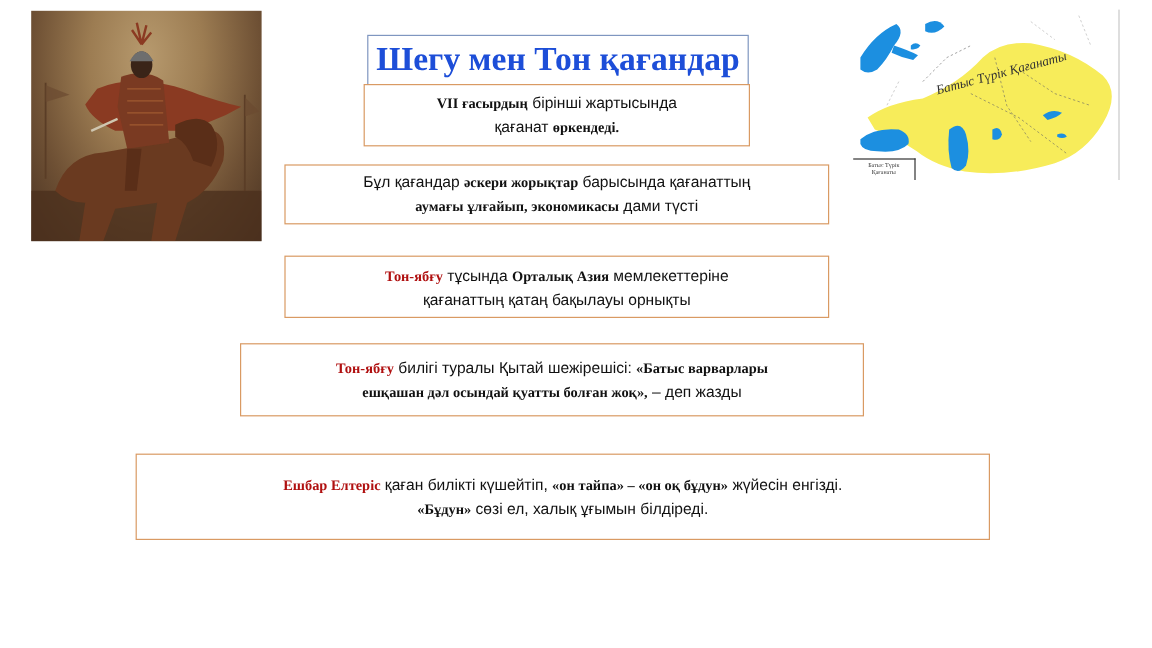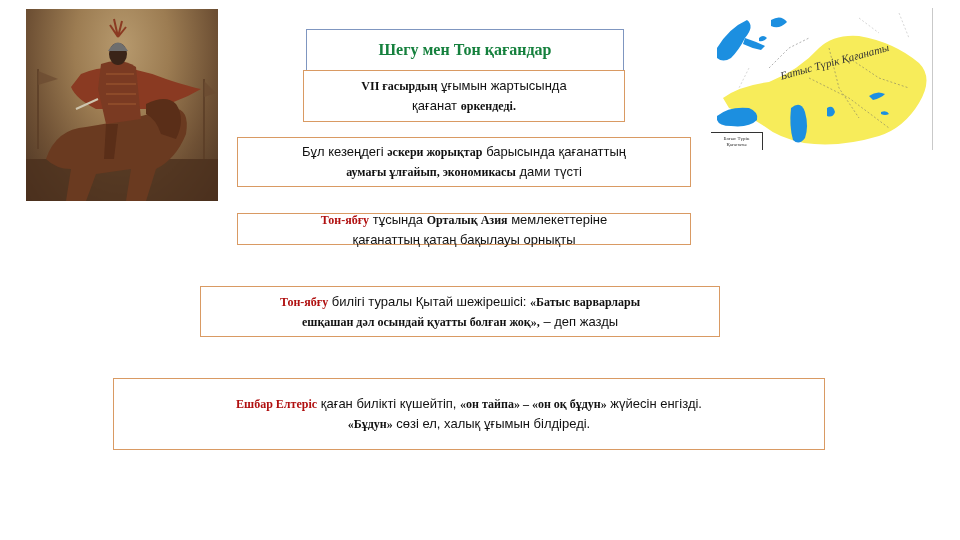--- a/index.html
+++ b/index.html
@@ -28,22 +28,22 @@
   .title-box {
     position: absolute;
     left: 306px; top: 29px; width: 318px; height: 42px;
     border: 1.3px solid #7f96c0;
     background: #fff;
     display: flex; align-items: center; justify-content: center;
   }
   .title-box span {
     font-family: "Liberation Serif", "DejaVu Serif", serif;
     font-weight: bold;
-    font-size: 16px;
-    color: #15803d;
+    font-size: 28px;
+    color: #1d4ed8;
     white-space: nowrap;
   }
 
   
   .warrior {
     position: absolute; left: 26px; top: 9px; width: 192px; height: 192px;
     overflow: hidden;
     background: radial-gradient(ellipse at 50% 20%, #b79a6e 0%, #9c7c52 35%, #6e5034 70%, #4a3322 100%);
   }
   .warrior svg { position: absolute; left: 0; top: 0; }
@@ -138,35 +138,35 @@
       <div>Батыс Түрік</div>
       <div>Қағанаты</div>
     </div>
   </div>
 
   <div class="title-box">
     <span>Шегу мен Тон қағандар</span>
   </div>
 
   <div class="box" style="left:303px; top:70px; width:322px; height:52px;">
-    <p><span class="b">VII ғасырдың</span><span> ұғымын жартысында</span></p>
+    <p><span class="b">VII ғасырдың</span><span> бірінші жартысында</span></p>
     <p><span>қағанат </span><span class="b">өркендеді.</span></p>
   </div>
 
   <div class="box" style="left:237px; top:137px; width:454px; height:50px;">
-    <p><span>Бұл кезеңдегі </span><span class="b">әскери жорықтар</span><span> барысында қағанаттың</span></p>
+    <p><span>Бұл қағандар </span><span class="b">әскери жорықтар</span><span> барысында қағанаттың</span></p>
     <p><span class="b">аумағы ұлғайып, экономикасы</span><span> дами түсті</span></p>
   </div>
 
-  <div class="box" style="left:237px; top:213px; width:454px; height:32px;">
+  <div class="box" style="left:237px; top:213px; width:454px; height:52px;">
     <p><span class="b red">Тон-ябғу</span><span> тұсында </span><span class="b">Орталық Азия</span><span> мемлекеттеріне</span></p>
     <p><span>қағанаттың қатаң бақылауы орнықты</span></p>
   </div>
 
-  <div class="box" style="left:200px; top:286px; width:520px; height:51px;">
+  <div class="box" style="left:200px; top:286px; width:520px; height:61px;">
     <p><span class="b red">Тон-ябғу</span><span> билігі туралы Қытай шежірешісі: </span><span class="b">«Батыс варварлары</span></p>
     <p><span class="b">ешқашан дәл осындай қуатты болған жоқ»,</span><span> – деп жазды</span></p>
   </div>
 
   <div class="box" style="left:113px; top:362px; width:712px; height:72px;margin-top:16px;">
     <p><span class="b red">Ешбар Елтеріс</span><span> қаған билікті күшейтіп, </span><span class="b">«он тайпа» – «он оқ бұдун»</span><span> жүйесін енгізді.</span></p>
     <p><span class="b">«Бұдун»</span><span> сөзі ел, халық ұғымын білдіреді.</span></p>
   </div>
 
 

